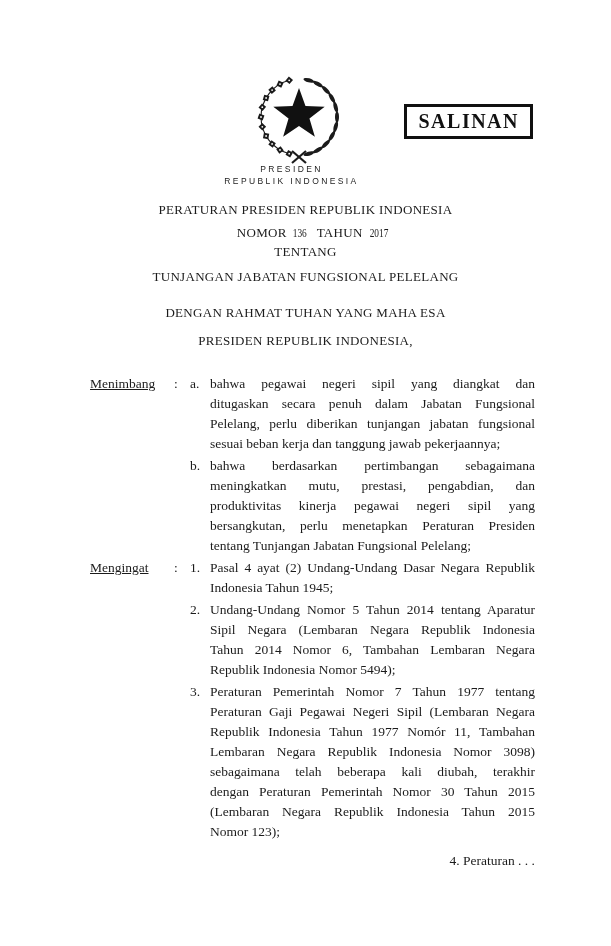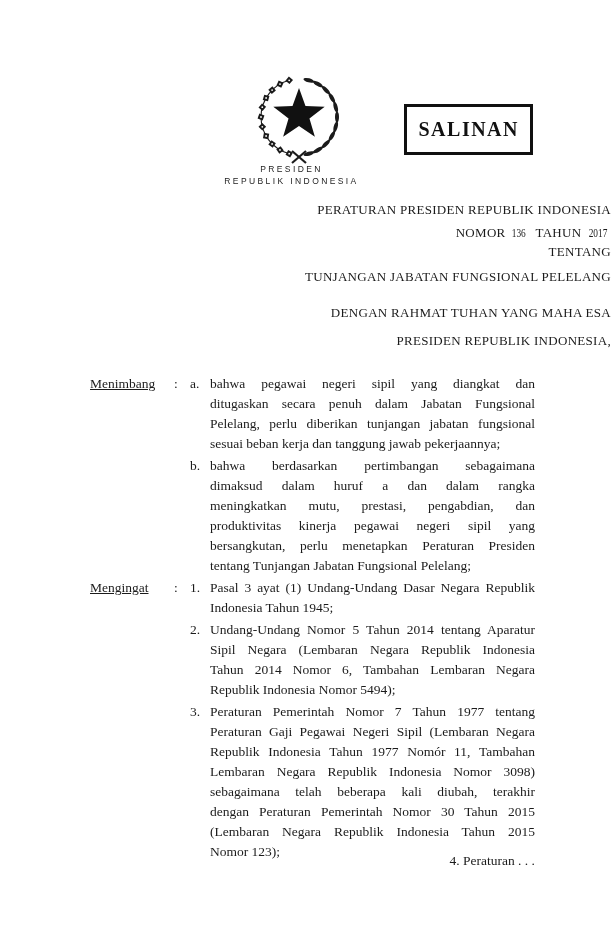--- a/index.html
+++ b/index.html
@@ -21,28 +21,28 @@
   .letterhead {
     position:absolute; top:164px; left:0; width:583px;
     text-align:center;
     font-family:"Liberation Sans", sans-serif;
     font-size:8.5px; letter-spacing:2.4px; line-height:11.5px;
     color:#222;
   }
   .stamp {
     position:absolute; top:104px; right:78px;
     border:3px solid #101010;
-    padding:11px 11px;
+    padding:3px 11px;
     font-size:20px; font-weight:bold; letter-spacing:1.5px;
     color:#111;
   }
 
   
   .content { position:absolute; top:202px; left:0; right:0; }
-  .tline { text-align:right; font-size:13px; line-height:15px; letter-spacing:0.3px; }
+  .tline { text-align:center; font-size:13px; line-height:15px; letter-spacing:0.3px; }
   .t-number { margin-top:8px;margin-left:18px; }
   .t-about  { margin-top:4px; }
   .t-subject{ margin-top:10px; }
   .t-invocation { margin-top:21px; }
   .t-authority  { margin-top:13px; }
   .condensed { display:inline-block; transform:scaleX(0.72); transform-origin:center; letter-spacing:0; }
 
   .clauses { margin:26px 76px 0 90px; font-size:13.5px; line-height:20px; }
   .clause { display:flex; }
   .clause-label { width:84px; flex-shrink:0;text-decoration:underline; }
@@ -149,38 +149,37 @@
               <div class="jl">bahwa pegawai negeri sipil yang diangkat dan</div>
               <div class="jl">ditugaskan secara penuh dalam Jabatan Fungsional</div>
               <div class="jl">Pelelang, perlu diberikan tunjangan jabatan fungsional</div>
               <div class="jl last">sesuai beban kerja dan tanggung jawab pekerjaannya;</div>
             </div>
           </div>
           <div class="item">
             <div class="item-label">b.</div>
             <div class="item-text">
               <div class="jl">bahwa berdasarkan pertimbangan sebagaimana</div>
-              <div class="jl">dimaksud dalam huruf a dan dalam rangka</div>
               <div class="jl">meningkatkan mutu, prestasi, pengabdian, dan</div>
               <div class="jl">produktivitas kinerja pegawai negeri sipil yang</div>
               <div class="jl">bersangkutan, perlu menetapkan Peraturan Presiden</div>
               <div class="jl last">tentang Tunjangan Jabatan Fungsional Pelelang;</div>
             </div>
           </div>
         </div>
       </div>
 
       <div class="clause">
         <div class="clause-label">Mengingat</div>
         <div class="clause-colon">:</div>
         <div class="clause-items">
           <div class="item">
             <div class="item-label">1.</div>
             <div class="item-text">
-              <div class="jl">Pasal 3 ayat (1) Undang-Undang Dasar Negara Republik</div>
+              <div class="jl">Pasal 4 ayat (2) Undang-Undang Dasar Negara Republik</div>
               <div class="jl last">Indonesia Tahun 1945;</div>
             </div>
           </div>
           <div class="item">
             <div class="item-label">2.</div>
             <div class="item-text">
               <div class="jl">Undang-Undang Nomor 5 Tahun 2014 tentang Aparatur</div>
               <div class="jl">Sipil Negara (Lembaran Negara Republik Indonesia</div>
               <div class="jl">Tahun 2014 Nomor 6, Tambahan Lembaran Negara</div>
               <div class="jl last">Republik Indonesia Nomor 5494);</div>

